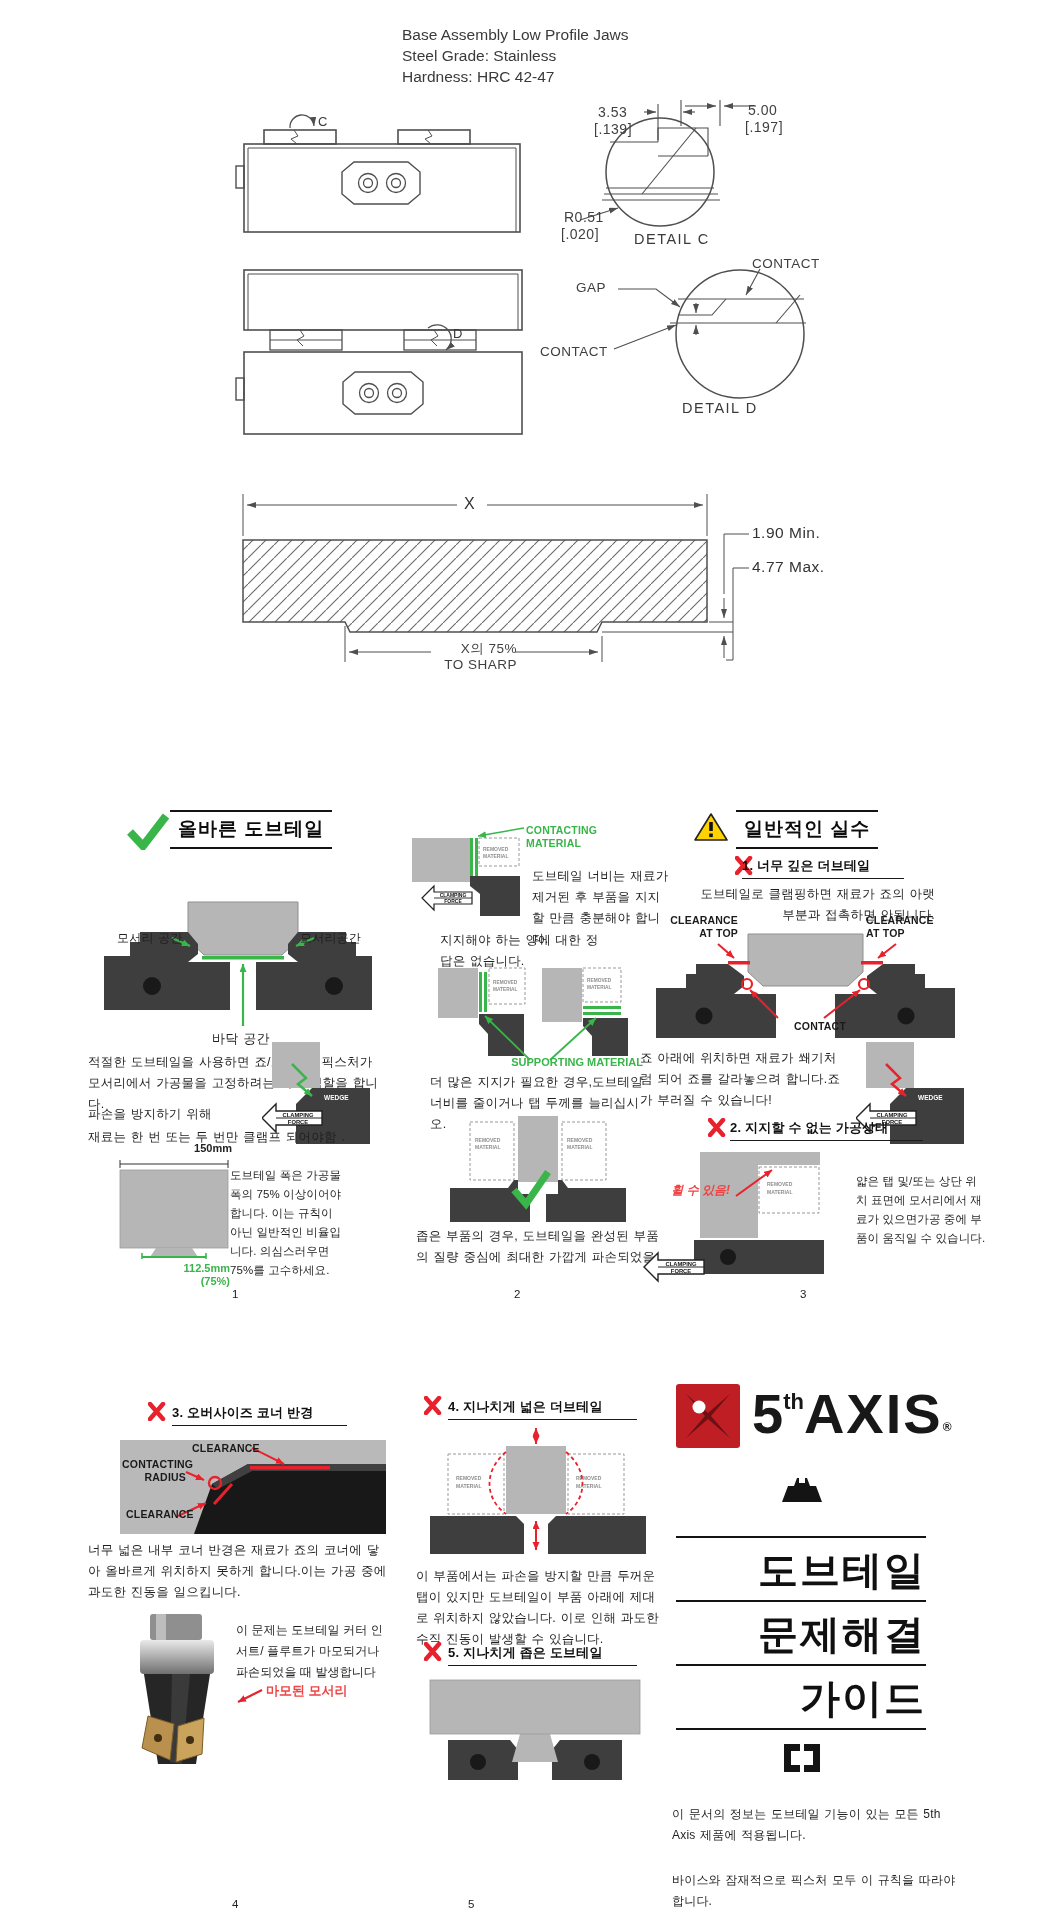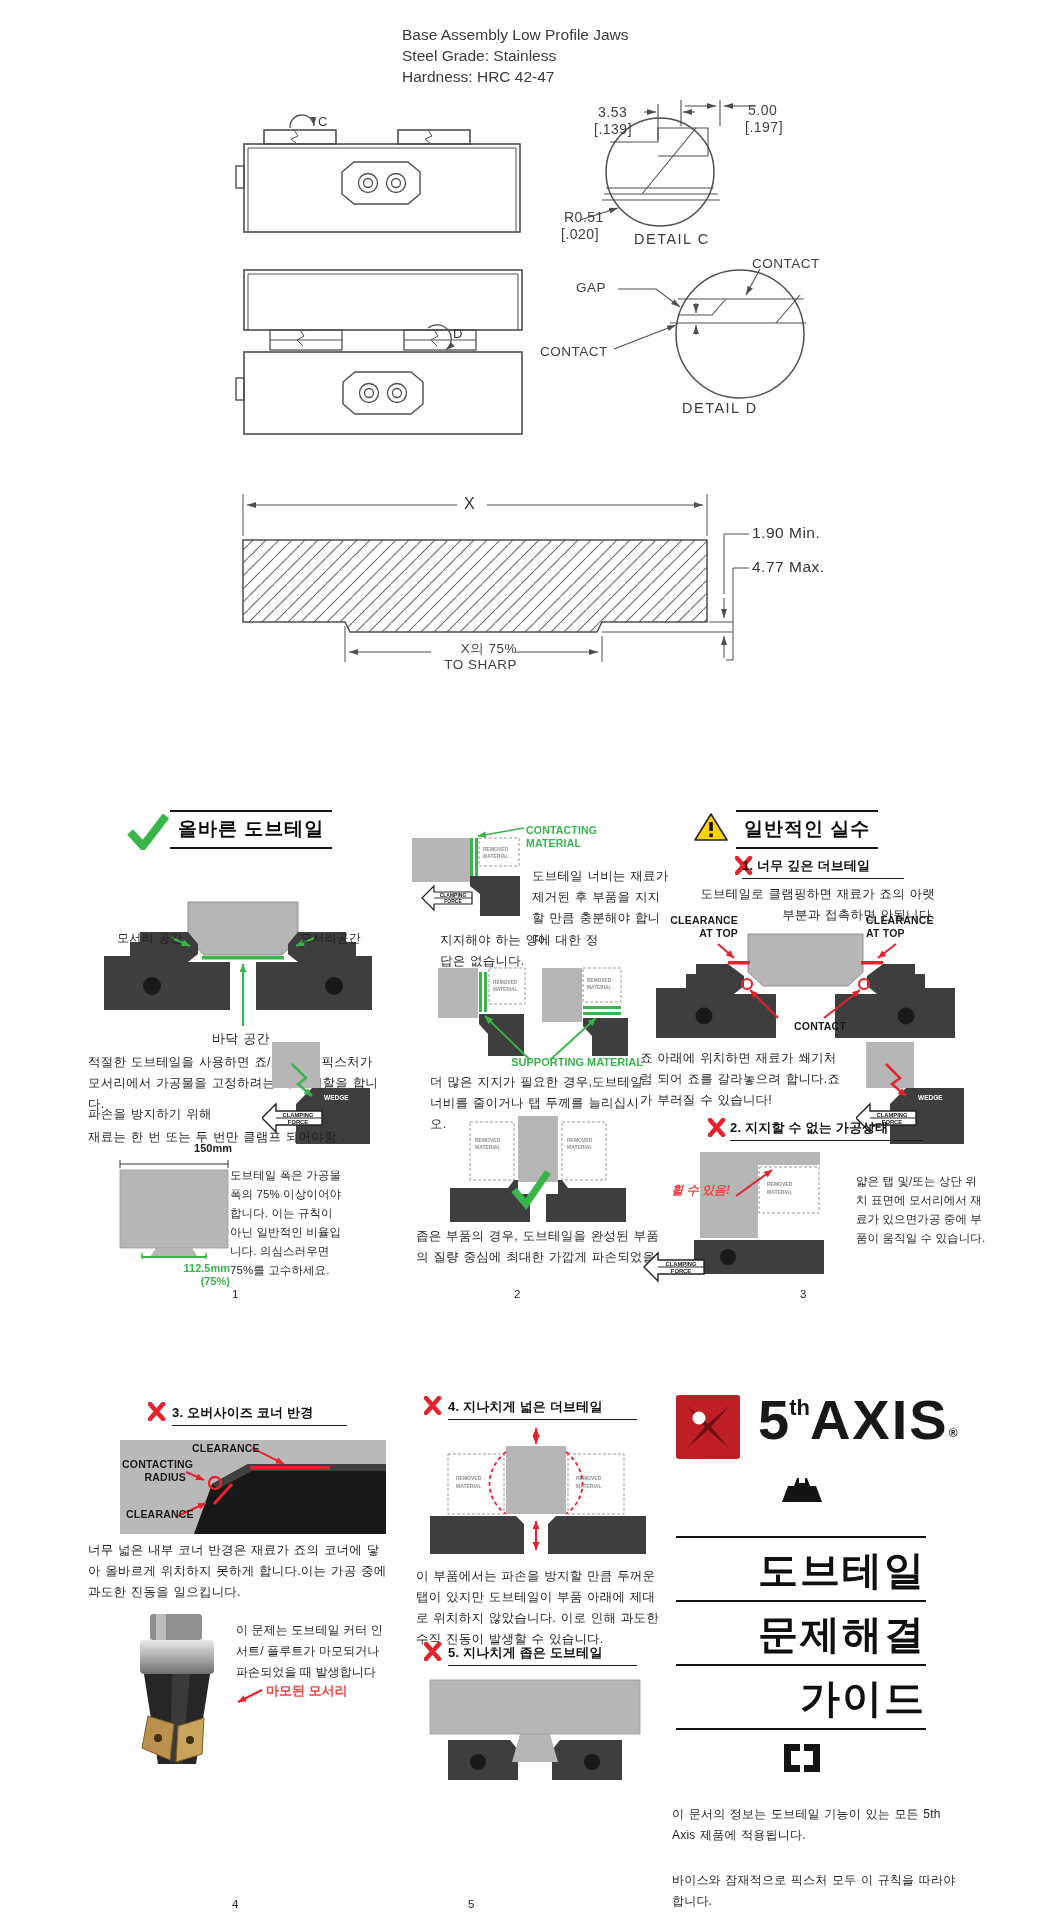--- a/index.html
+++ b/index.html
@@ -437,21 +437,21 @@
   <rect x="10" y="4" width="210" height="54" fill="#b6b6b6" stroke="#9b9b9b" stroke-width=".8"></rect>
 </svg>
 <div class="abs pg" style="left:468px;top:1898px">5</div>
 
 <div class="abs" style="left:676px;top:1382px;display:flex;align-items:flex-end">
   <svg width="64" height="64">
     <rect width="64" height="64" rx="3" fill="#c01e25"></rect>
     <path d="M10,10 L32,29 L54,10 L35,32 L54,54 L32,35 L10,54 L29,32 Z" fill="#6e1013"></path>
     <circle cx="23" cy="23" r="6.5" fill="#ffffff"></circle>
   </svg>
-  <div style="margin-left:18px;color:#181818;font-weight:800;line-height:51px;white-space:nowrap">
+  <div style="margin-left:12px;color:#181818;font-weight:800;line-height:40px;white-space:nowrap">
     <span style="font-size:56px">5</span><span style="font-size:22px;vertical-align:24px">th</span><span style="font-size:56px;letter-spacing:2px">AXIS</span><span style="font-size:12px;vertical-align:2px">®</span>
   </div>
 </div>
 
 <svg class="abs" style="left:778px;top:1474px" width="48" height="28">
   <path d="M4,28 L10,12 H16 L19,4 H29 L32,12 H38 L44,28 Z" fill="#141414"></path>
   <rect x="21" y="4" width="6" height="5" fill="#ffffff"></rect>
 </svg>
 
 <div class="abs rule" style="left:676px;top:1536px"></div>

